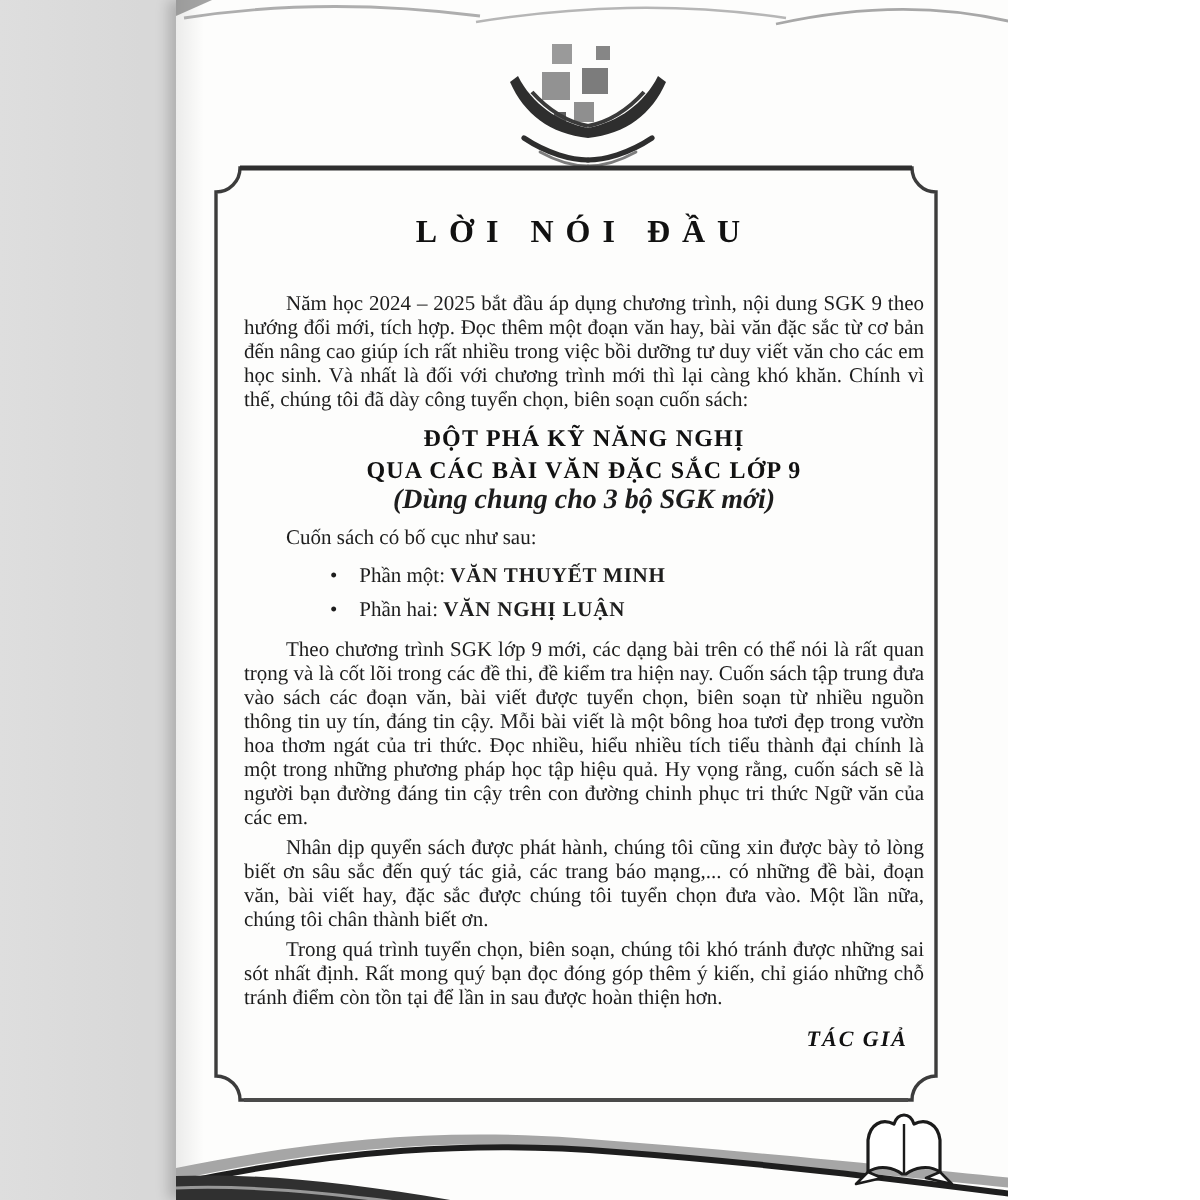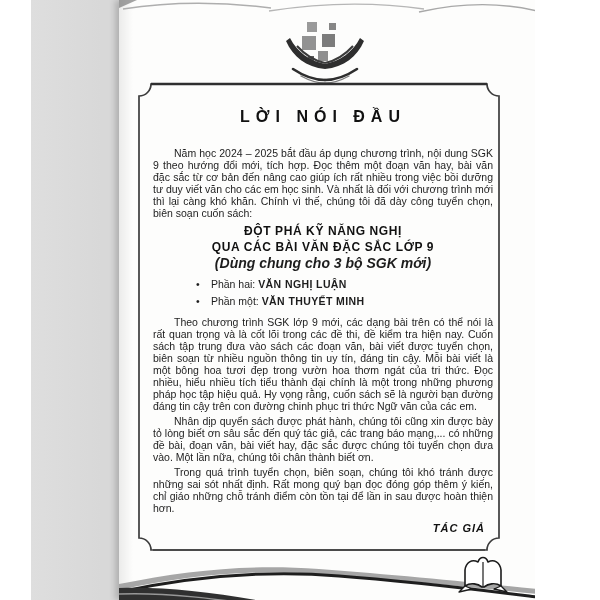--- a/index.html
+++ b/index.html
@@ -1,20 +1,19 @@
 <!DOCTYPE html>
 <html lang="vi"><head>
 <meta charset="utf-8">
 <style>
   html,body{margin:0;padding:0;}
   .stage{
     position:relative;width:504px;height:600px;overflow:hidden;
     background:linear-gradient(90deg,#dedede 0%,#d8d8d8 14%,#d8d8d8 86%,#d3d3d3 100%);
-    font-family:Liberation Sans, sans-serif;
-    margin-left:31px;
+    font-family:Liberation Serif, serif;
   }
   .page{
     position:absolute;left:88px;top:0;width:418px;height:600px;
     background:#fdfdfc;
     box-shadow:-4px 0 6px rgba(0,0,0,.18), 4px 0 5px rgba(0,0,0,.12);
   }
   .page::before{ 
     content:"";position:absolute;left:0;top:0;width:14px;height:100%;
     background:linear-gradient(90deg,rgba(0,0,0,.07),rgba(0,0,0,0));
   }
@@ -90,31 +89,32 @@
     <div class="content">
       <h1 class="title">LỜI NÓI ĐẦU</h1>
 
 
       <p class="para">Năm học 2024 – 2025 bắt đầu áp dụng chương trình, nội dung SGK 9 theo hướng đổi mới, tích hợp. Đọc thêm một đoạn văn hay, bài văn đặc sắc từ cơ bản đến nâng cao giúp ích rất nhiều trong việc bồi dưỡng tư duy viết văn cho các em học sinh. Và nhất là đối với chương trình mới thì lại càng khó khăn. Chính vì thế, chúng tôi đã dày công tuyển chọn, biên soạn cuốn sách:</p>
 
       <div class="bt">ĐỘT PHÁ KỸ NĂNG NGHỊ</div>
       <div class="bt bt2">QUA CÁC BÀI VĂN ĐẶC SẮC LỚP 9</div>
       <div class="subtitle">(Dùng chung cho 3 bộ SGK mới)</div>
 
+      <p class="intro">Cuốn sách có bố cục như sau:</p>
 
       <ul class="parts">
         <li>
           <span class="bullet">•</span>
-          <span>Phần hai:</span>
-          <b>VĂN NGHỊ LUẬN</b>
+          <span>Phần một:</span>
+          <b>VĂN THUYẾT MINH</b>
         </li>
         <li>
           <span class="bullet">•</span>
-          <span>Phần một:</span>
-          <b>VĂN THUYẾT MINH</b>
+          <span>Phần hai:</span>
+          <b>VĂN NGHỊ LUẬN</b>
         </li>
       </ul>
 
       <p class="para">Theo chương trình SGK lớp 9 mới, các dạng bài trên có thể nói là rất quan trọng và là cốt lõi trong các đề thi, đề kiểm tra hiện nay. Cuốn sách tập trung đưa vào sách các đoạn văn, bài viết được tuyển chọn, biên soạn từ nhiều nguồn thông tin uy tín, đáng tin cậy. Mỗi bài viết là một bông hoa tươi đẹp trong vườn hoa thơm ngát của tri thức. Đọc nhiều, hiểu nhiều tích tiểu thành đại chính là một trong những phương pháp học tập hiệu quả. Hy vọng rằng, cuốn sách sẽ là người bạn đường đáng tin cậy trên con đường chinh phục tri thức Ngữ văn của các em.</p>
       <p class="para">Nhân dịp quyển sách được phát hành, chúng tôi cũng xin được bày tỏ lòng biết ơn sâu sắc đến quý tác giả, các trang báo mạng,... có những đề bài, đoạn văn, bài viết hay, đặc sắc được chúng tôi tuyển chọn đưa vào. Một lần nữa, chúng tôi chân thành biết ơn.</p>
       <p class="para">Trong quá trình tuyển chọn, biên soạn, chúng tôi khó tránh được những sai sót nhất định. Rất mong quý bạn đọc đóng góp thêm ý kiến, chỉ giáo những chỗ tránh điểm còn tồn tại để lần in sau được hoàn thiện hơn.</p>
 
       <div class="signature">TÁC GIẢ</div>
     </div>
 

